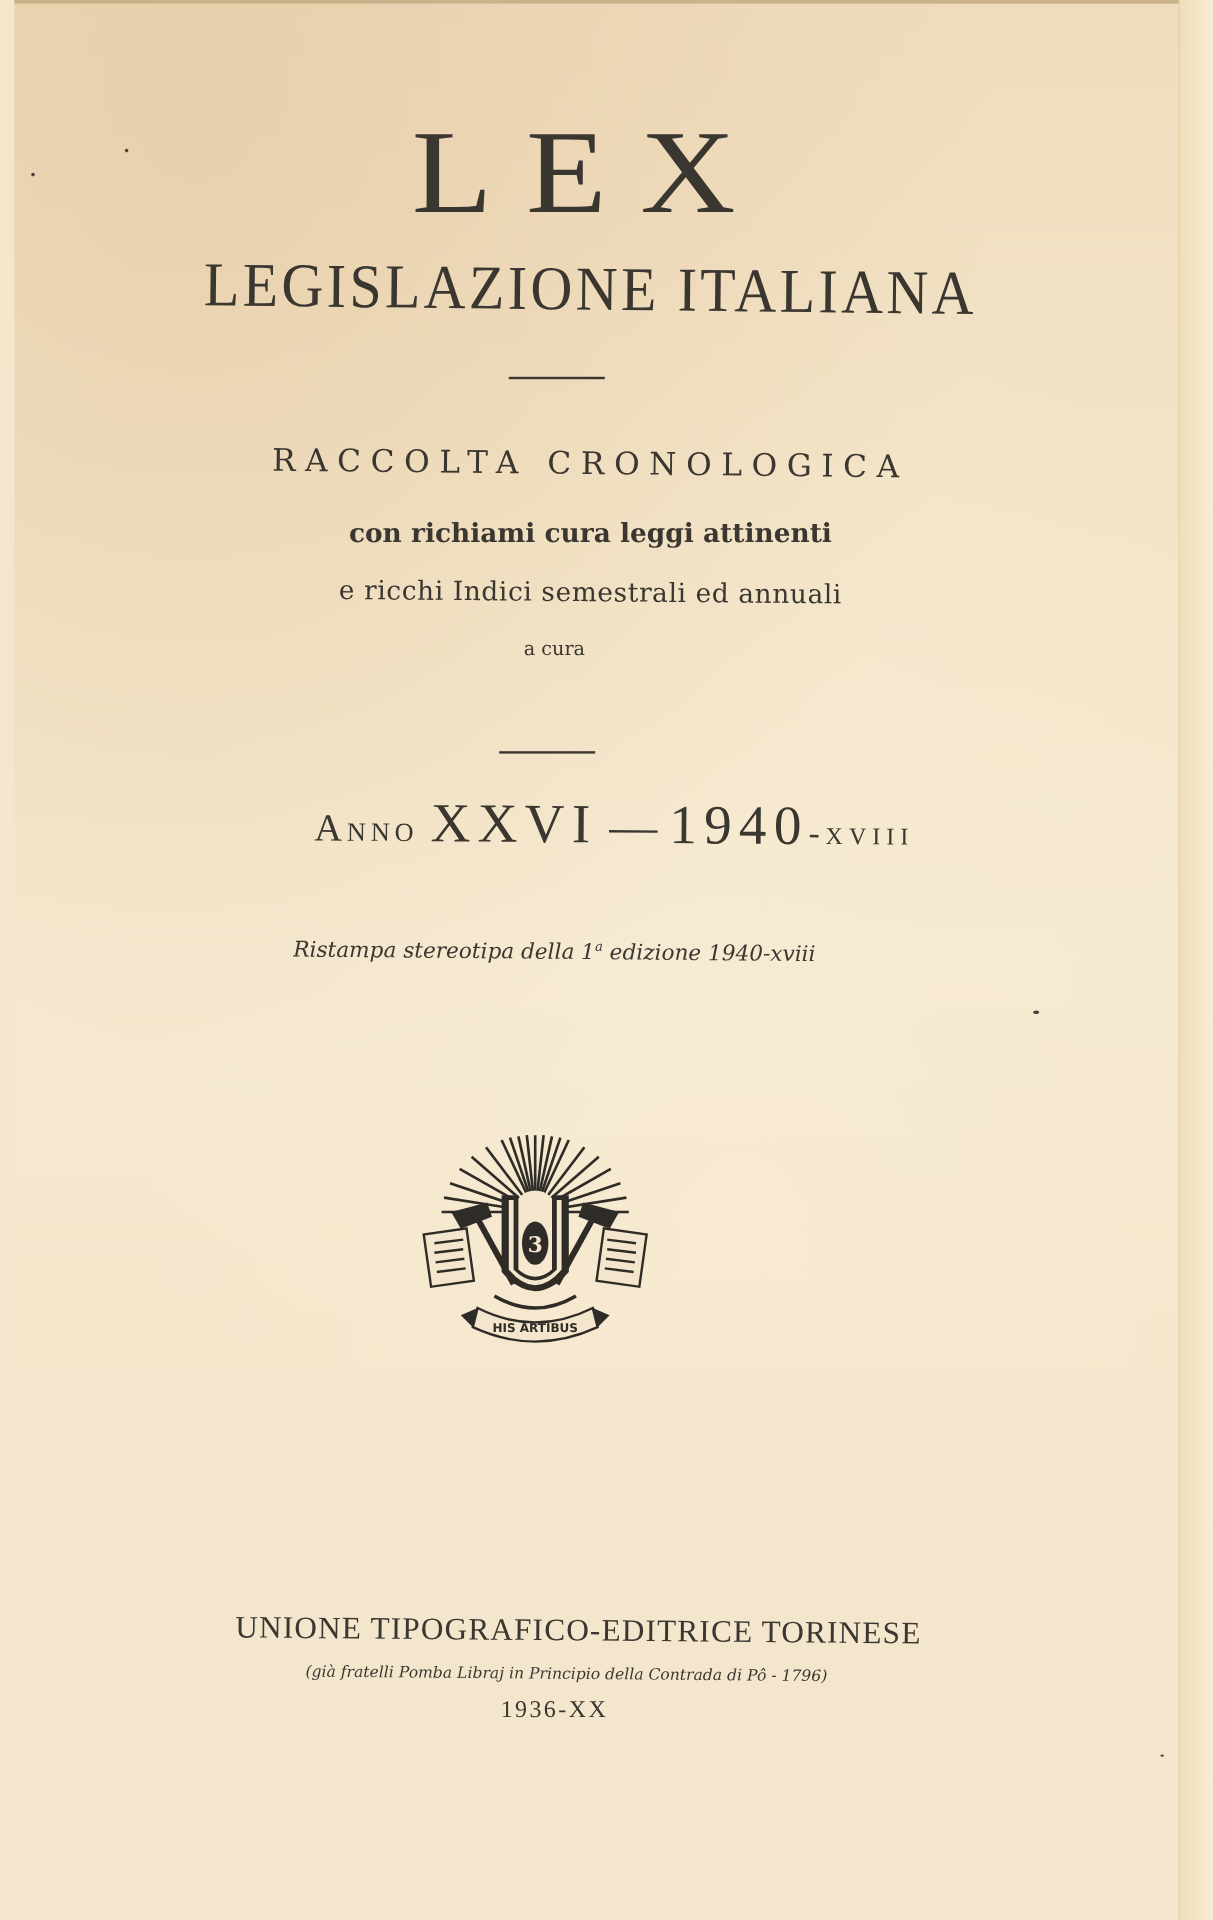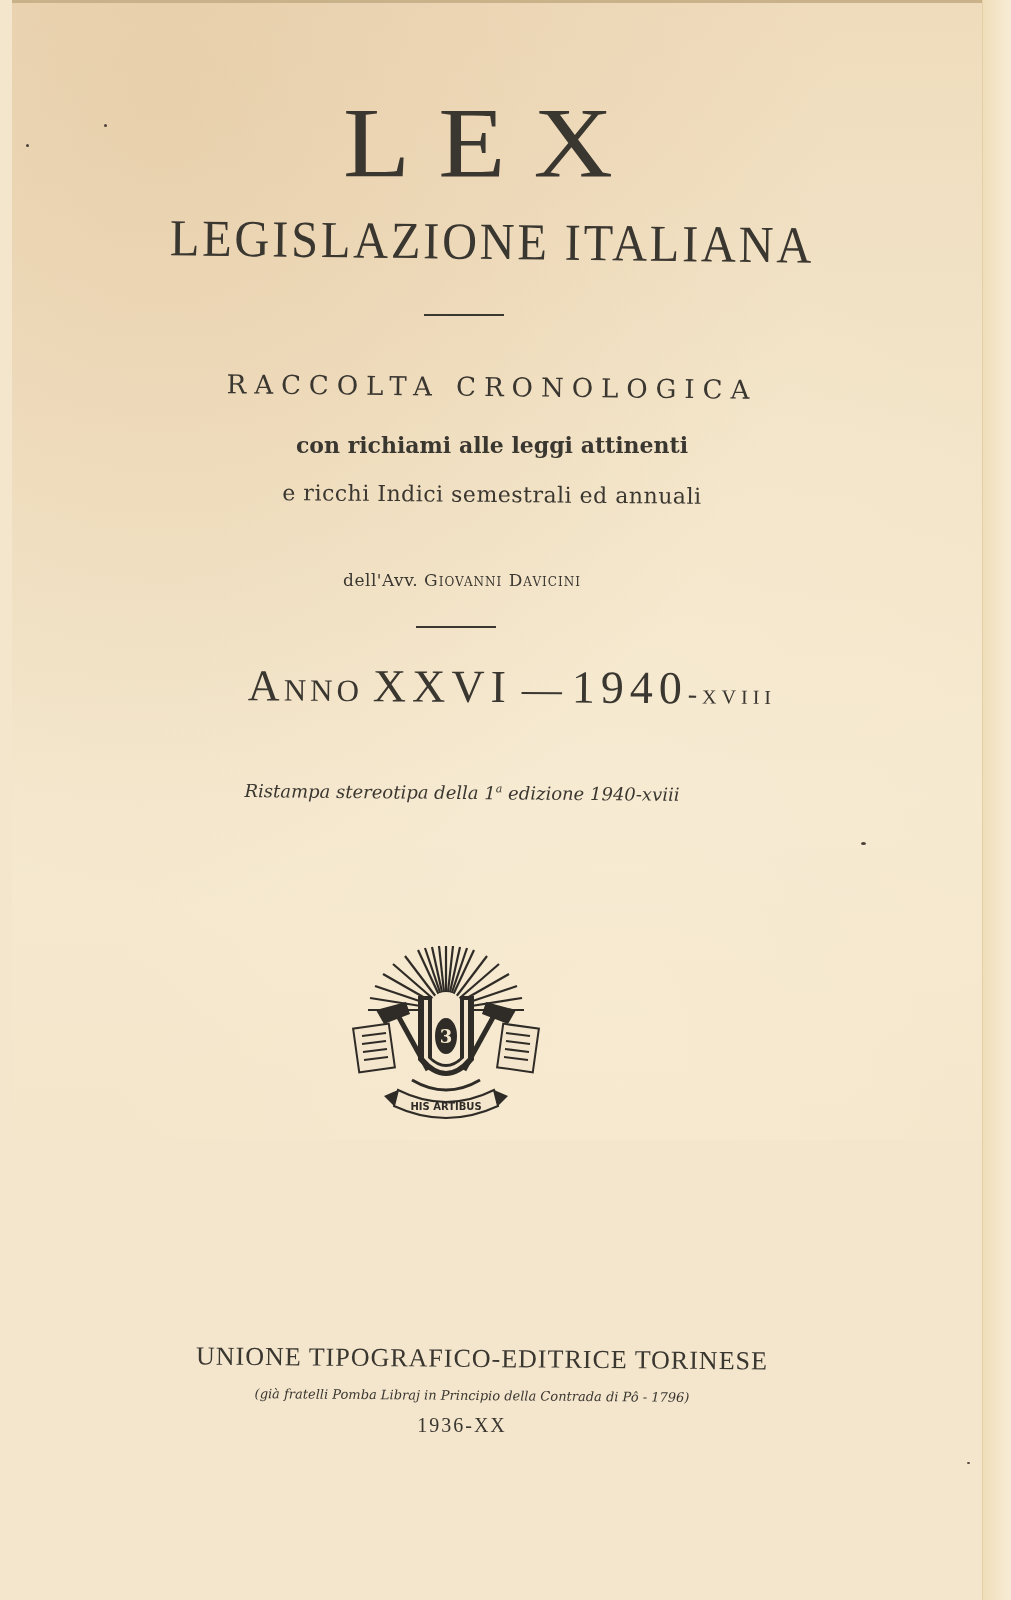--- a/index.html
+++ b/index.html
@@ -77,21 +77,21 @@
       font-size: 17px; line-height: 24px; letter-spacing: 0.5px;
     }
     .editor .sc { font-variant: small-caps; letter-spacing: 1px; }
 
     .anno {
       top: 662px; left: 40px; width: 880px;
       font-family: "Liberation Serif", serif;
       font-size: 40px; line-height: 50px;
       transform: rotate(0.4deg);
     }
-    .anno .small-caps { font-variant: small-caps; letter-spacing: 4px; font-size: 44px; margin-left: 40px; }
+    .anno .small-caps { font-variant: small-caps; letter-spacing: 4px; font-size: 32px; margin-left: 40px; }
     .anno .big { letter-spacing: 6px; font-size: 46px; font-family: Liberation Serif, serif; }
     .anno .suffix { font-variant: small-caps; letter-spacing: 5px; font-size: 28px; }
     .months {
       top: 726px; left: 40px; width: 820px;
       font-family: "DejaVu Serif", serif; font-weight: bold;
       font-size: 14px; letter-spacing: 2px; line-height: 20px;
     }
     .ristampa {
       top: 776px; left: 40px; width: 820px;
       font-family: "DejaVu Serif", serif; font-style: italic;
@@ -134,26 +134,23 @@
 <div class="page">
   <div class="top-edge"></div>
   <div class="edge-line"></div>
   <div class="right-strip"></div>
 
   <div class="block title-lex ink">LEX</div>
   <div class="block title-sub ink">LEGISLAZIONE ITALIANA</div>
   <div class="rule rule1"></div>
 
   <div class="block raccolta ink">RACCOLTA CRONOLOGICA</div>
-  <div class="block line-bold ink">con richiami alle leggi attinenti</div>
+  <div class="block line-bold ink">con richiami cura leggi attinenti</div>
   <div class="block line-plain ink">e ricchi Indici semestrali ed annuali</div>
-  <div class="block editor ink">
-    <span>dell'Avv.</span>
-    <span class="sc">Giovanni Davicini</span>
-  </div>
+  <div class="block a-cura ink">a cura</div>
   <div class="rule rule2"></div>
 
   <div class="block anno ink">
     <span class="small-caps">Anno</span>
     <span class="big">XXVI</span>
     <span>—</span>
     <span class="big">1940</span><span class="suffix">-xviii</span>
   </div>
   <div class="block ristampa ink">
     <span>Ristampa stereotipa della 1</span><sup>a</sup><span> edizione 1940-xviii</span>

